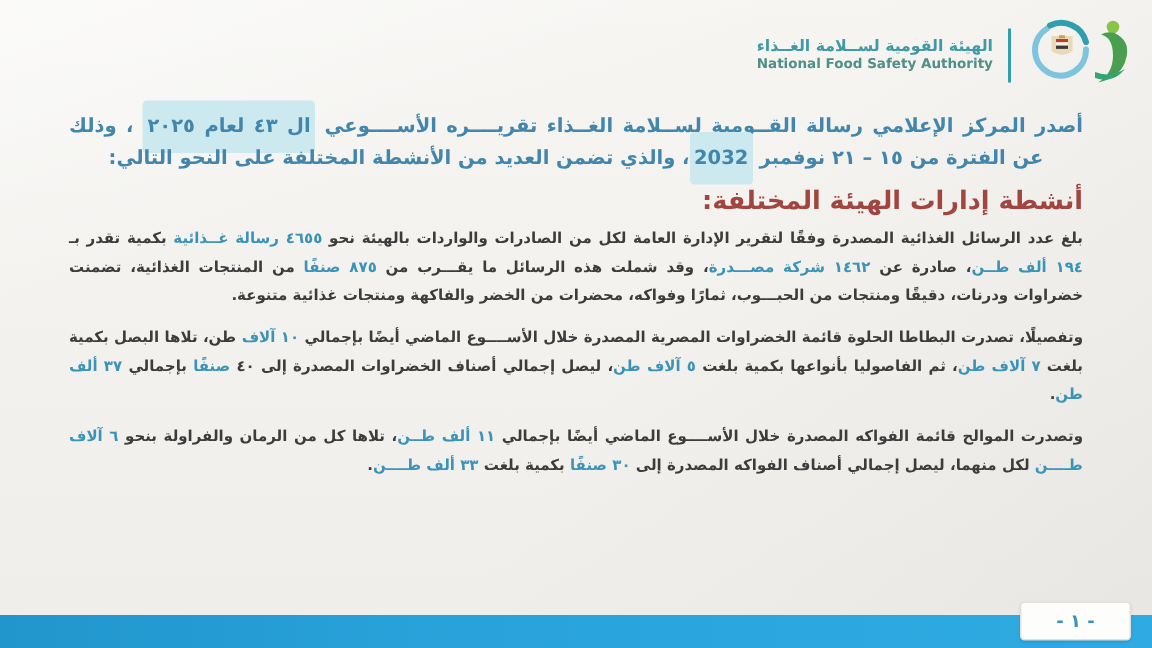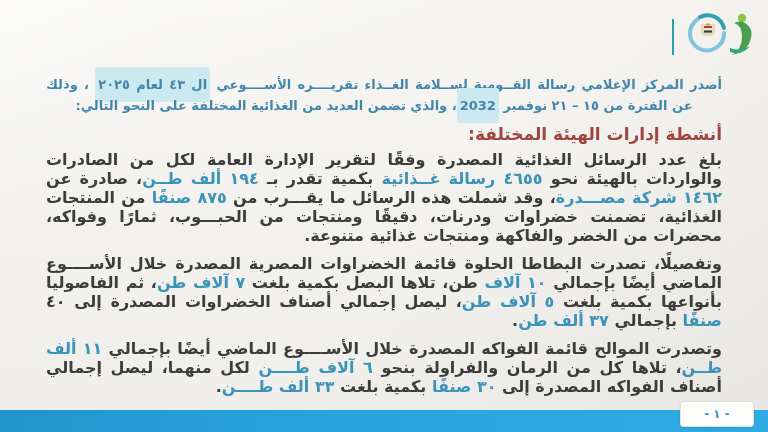--- a/index.html
+++ b/index.html
@@ -25,21 +25,21 @@
   
   .content{padding:6px 46px 0 46px;}
   .intro{
     color:#4286ac;font-weight:bold;font-size:13px;line-height:21px;
     text-align:justify;text-align-last:center;margin:6px 0 8px 0;
   }
   .section-heading{
     color:#a14540;font-weight:bold;font-size:17px;margin:6px 0 6px 0;text-align:right;
   }
   .body-para{
-    color:#3c3c3c;font-weight:bold;font-size:16px;line-height:19px;
+    color:#3c3c3c;font-weight:bold;font-size:10px;line-height:19px;
     text-align:justify;margin:0 0 9px 0;
   }
   .seg-normal{}
   .seg-teal{color:#3b93b8;}
   .seg-highlight{background:#cde9f0;border-radius:3px;padding:10px 3px;}
   
   .footer-bar{
     position:absolute;left:0;bottom:0;width:768px;height:22px;
     background:linear-gradient(90deg,#2196cd 0%,#2aa3dc 45%,#2eabe2 100%);
   }
@@ -69,24 +69,28 @@
           <rect x="24" y="20.4" width="8" height="2.2" fill="#3b3b3b"></rect>
           <path d="M26 13.5 h4 v2 h-4 z" fill="#c8a24a"></path>
         </g>
 
         <circle cx="62" cy="8" r="4.2" fill="#8bc34a"></circle>
         <path d="M54 13 q8 2 8 14 q0 12 -10 18 q16 -3 19 -17 q2.5 -11 -8 -16 q-4.5 -1.5 -9 1 z" fill="#4a9e4f"></path>
         <path d="M50 38 q10 4 20 -2 q-8 10 -20 6 z" fill="#35a475"></path>
       </svg>
     </span>
     <span class="header-divider"></span>
+    <span class="brand">
+      <div class="brand-ar">الهيئة القومية لســلامة الغــذاء</div>
+      <div class="brand-en">National Food Safety Authority</div>
+    </span>
   </div>
 
   <div class="content">
-    <p class="intro"><span class="seg-normal">أصدر المركز الإعلامي رسالة القــومية لســلامة الغــذاء تقريــــره الأســــوعي </span><span class="seg-highlight">ال ٤٣ لعام ٢٠٢٥</span><span class="seg-normal"> ، وذلك عن الفترة من ١٥ – ٢١ نوفمبر </span><span class="seg-highlight">2032</span><span class="seg-normal">، والذي تضمن العديد من الغذائية المختلفة على النحو التالي:</span></p>
+    <p class="intro"><span class="seg-normal">أصدر المركز الإعلامي رسالة القــومية لســلامة الغــذاء تقريــــره الأســــوعي </span><span class="seg-highlight">ال ٤٣ لعام ٢٠٢٥</span><span class="seg-normal"> ، وذلك عن الفترة من ١٥ – ٢١ نوفمبر </span><span class="seg-highlight">2032</span><span class="seg-normal">، والذي تضمن العديد من الأنشطة المختلفة على النحو التالي:</span></p>
     <div class="section-heading">أنشطة إدارات الهيئة المختلفة:</div>
     <p class="body-para"><span class="seg-normal">بلغ عدد الرسائل الغذائية المصدرة وفقًا لتقرير الإدارة العامة لكل من الصادرات والواردات بالهيئة نحو </span><span class="seg-teal">٤٦٥٥ رسالة غــذائية</span><span class="seg-normal"> بكمية تقدر بـ </span><span class="seg-teal">١٩٤ ألف طــن</span><span class="seg-normal">، صادرة عن </span><span class="seg-teal">١٤٦٢ شركة مصـــدرة</span><span class="seg-normal">، وقد شملت هذه الرسائل ما يقـــرب من </span><span class="seg-teal">٨٧٥ صنفًا</span><span class="seg-normal"> من المنتجات الغذائية، تضمنت خضراوات ودرنات، دقيقًا ومنتجات من الحبـــوب، ثمارًا وفواكه، محضرات من الخضر والفاكهة ومنتجات غذائية متنوعة.</span></p>
     <p class="body-para"><span class="seg-normal">وتفصيلًا، تصدرت البطاطا الحلوة قائمة الخضراوات المصرية المصدرة خلال الأســــوع الماضي أيضًا بإجمالي </span><span class="seg-teal">١٠ آلاف</span><span class="seg-normal"> طن، تلاها البصل بكمية بلغت </span><span class="seg-teal">٧ آلاف طن</span><span class="seg-normal">، ثم الفاصوليا بأنواعها بكمية بلغت </span><span class="seg-teal">٥ آلاف طن</span><span class="seg-normal">، ليصل إجمالي أصناف الخضراوات المصدرة إلى ٤٠ </span><span class="seg-teal">صنفًا</span><span class="seg-normal"> بإجمالي </span><span class="seg-teal">٣٧ ألف طن</span><span class="seg-normal">.</span></p>
     <p class="body-para"><span class="seg-normal">وتصدرت الموالح قائمة الفواكه المصدرة خلال الأســــوع الماضي أيضًا بإجمالي </span><span class="seg-teal">١١ ألف طــن</span><span class="seg-normal">، تلاها كل من الرمان والفراولة بنحو </span><span class="seg-teal">٦ آلاف طــــن</span><span class="seg-normal"> لكل منهما، ليصل إجمالي أصناف الفواكه المصدرة إلى </span><span class="seg-teal">٣٠ صنفًا</span><span class="seg-normal"> بكمية بلغت </span><span class="seg-teal">٣٣ ألف طــــن</span><span class="seg-normal">.</span></p>
   </div>
 
   <div class="footer-bar"></div>
   <div class="page-badge">- ١ -</div>
 
 </div>

